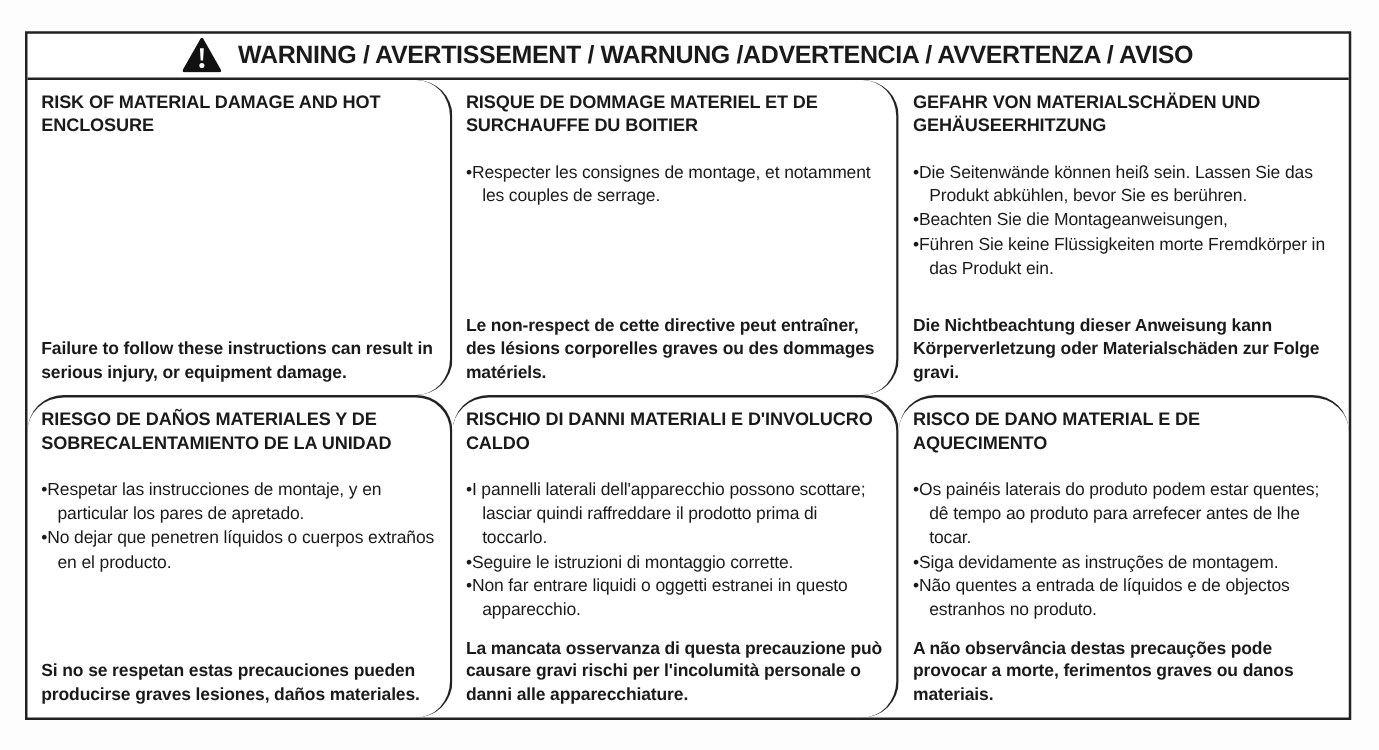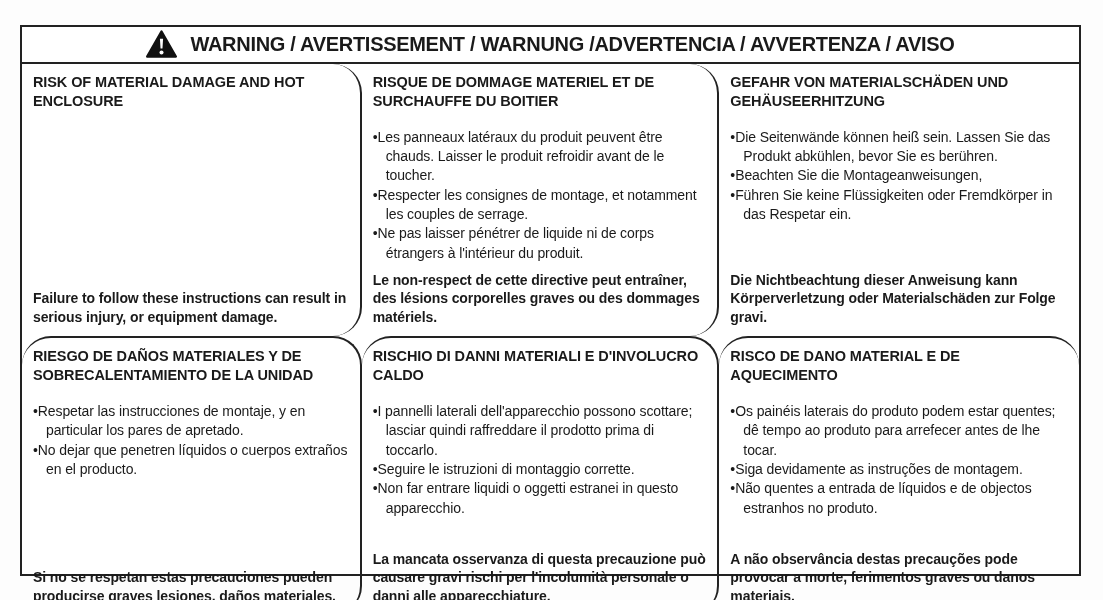--- a/index.html
+++ b/index.html
@@ -93,33 +93,31 @@
   <div class="grid">
 
     <section class="cell">
       <h2 class="cell-heading">RISK OF MATERIAL DAMAGE AND HOT ENCLOSURE</h2>
       <p class="cell-footer">Failure to follow these instructions can result in serious injury, or equipment damage.</p>
     </section>
 
     <section class="cell">
       <h2 class="cell-heading">RISQUE DE DOMMAGE MATERIEL ET DE SURCHAUFFE DU BOITIER</h2>
       <ul class="bullets">
-        <li>Les panneaux latéraux du produit peuvent être chauds. Laisser le produit refroidir avant de le toucher.</li>
         <li>Respecter les consignes de montage, et notamment les couples de serrage.</li>
-        <li>Ne pas laisser pénétrer de liquide ni de corps étrangers à l'intérieur du produit.</li>
       </ul>
       <p class="cell-footer">Le non-respect de cette directive peut entraîner, des lésions corporelles graves ou des dommages matériels.</p>
     </section>
 
     <section class="cell last-col">
       <h2 class="cell-heading">GEFAHR VON MATERIALSCHÄDEN UND GEHÄUSEERHITZUNG</h2>
       <ul class="bullets">
         <li>Die Seitenwände können heiß sein. Lassen Sie das Produkt abkühlen, bevor Sie es berühren.</li>
         <li>Beachten Sie die Montageanweisungen,</li>
-        <li>Führen Sie keine Flüssigkeiten oder Fremdkörper in das Respetar ein.</li>
+        <li>Führen Sie keine Flüssigkeiten morte Fremdkörper in das Produkt ein.</li>
       </ul>
       <p class="cell-footer">Die Nichtbeachtung dieser Anweisung kann Körperverletzung oder Materialschäden zur Folge gravi.</p>
     </section>
 
     <section class="cell row2">
       <h2 class="cell-heading">RIESGO DE DAÑOS MATERIALES Y DE SOBRECALENTAMIENTO DE LA UNIDAD</h2>
       <ul class="bullets">
         <li>Respetar las instrucciones de montaje, y en particular los pares de apretado.</li>
         <li>No dejar que penetren líquidos o cuerpos extraños en el producto.</li>
       </ul>

